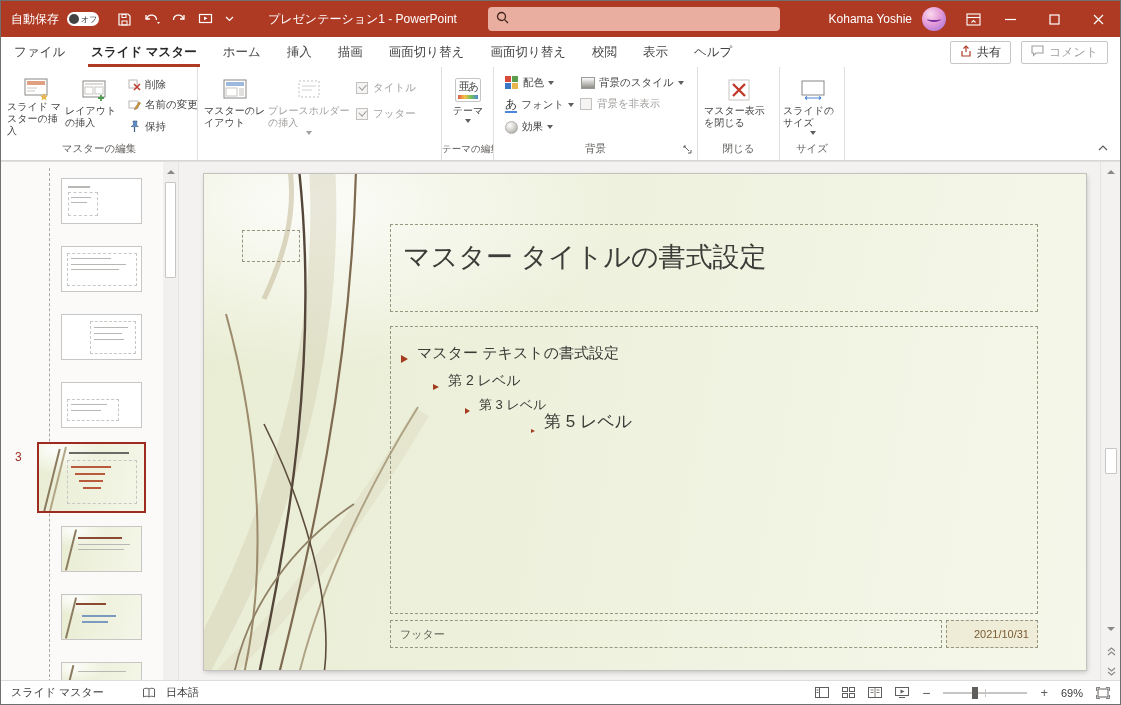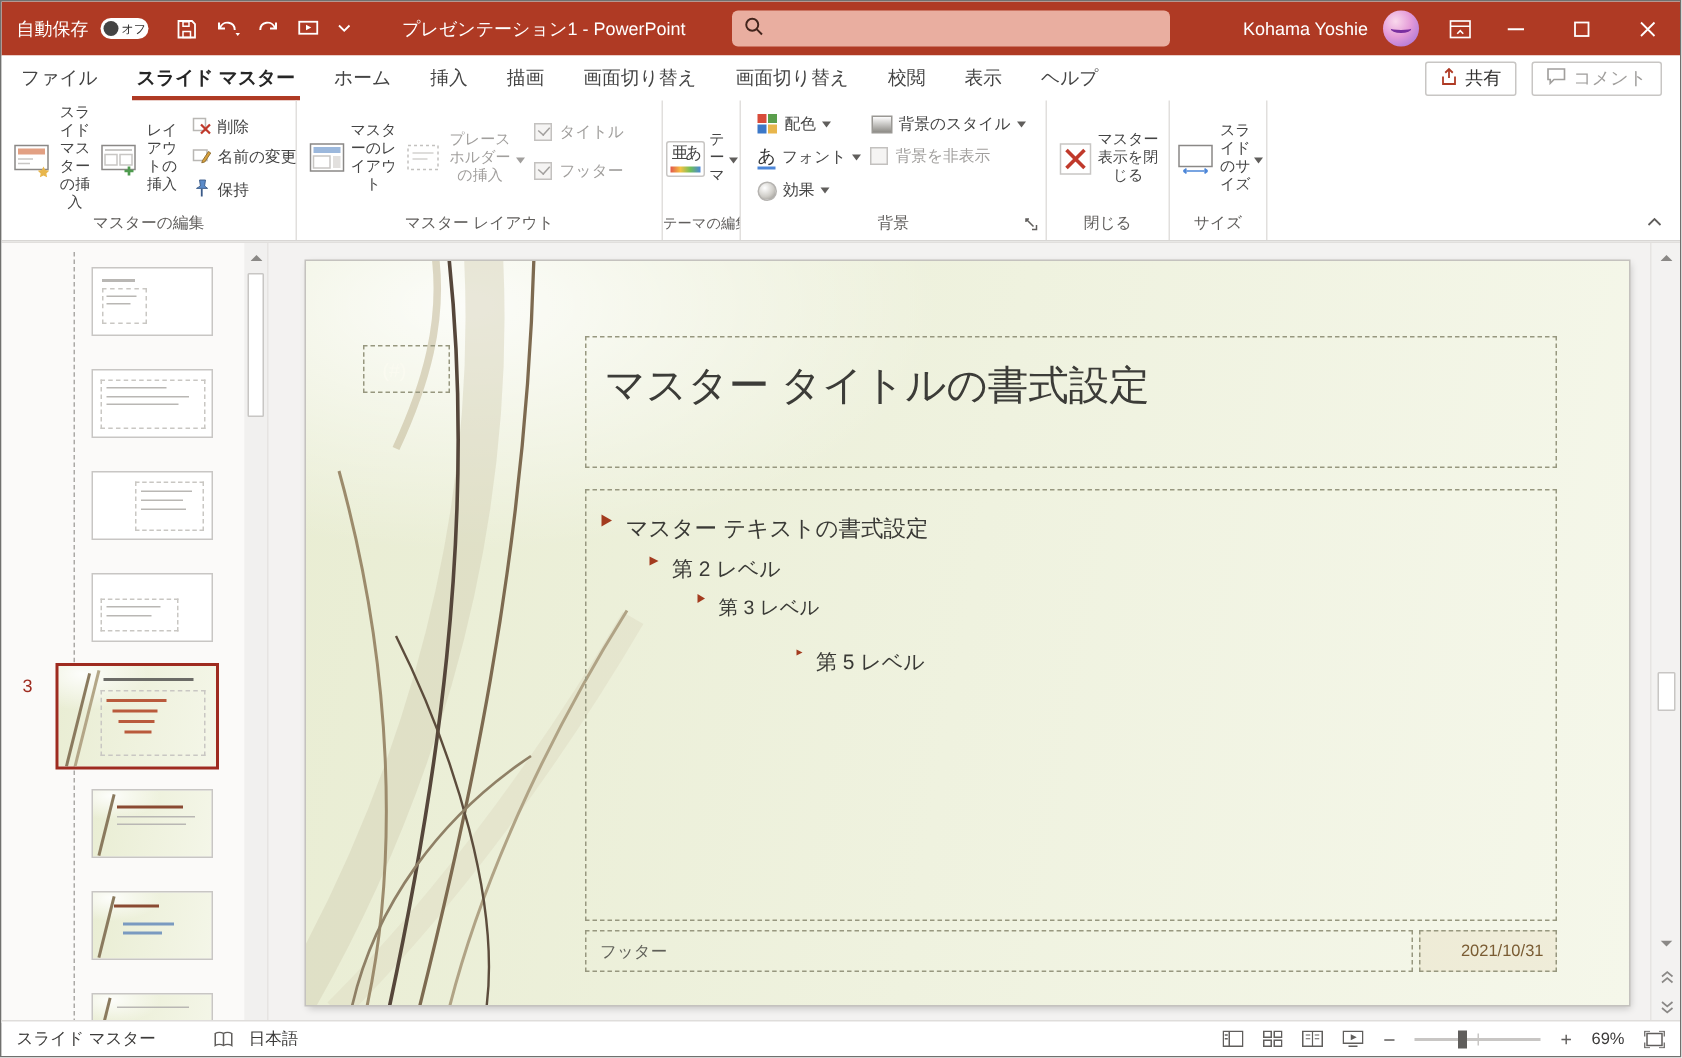--- a/index.html
+++ b/index.html
@@ -31,21 +31,21 @@
   .tab.active{font-weight:bold;color:#262626}
   .tab.active::after{content:"";position:absolute;left:10px;right:10px;bottom:0;height:3px;background:#AF3A24}
   .tabsbtns{position:absolute;right:12px;top:40px;display:flex;gap:10px}
   .pillbtn{height:23px;border:1px solid #C8C6C4;border-radius:2px;display:flex;align-items:center;gap:5px;padding:0 9px;font-size:12px;background:#fff}
   .pillbtn.dim{color:#A19F9D}
 
   
   .ribbon{position:absolute;left:0;top:66px;right:0;height:94px;background:#fff;border-bottom:1px solid #D8D6D4;display:flex;font-size:10.5px;color:#444}
   .rgroup{position:relative;height:100%;border-right:1px solid #E1DFDD;flex:none}
   .glabel{position:absolute;left:0;right:0;bottom:4px;text-align:center;color:#605E5C;font-size:10.5px;white-space:nowrap;overflow:hidden}
-  .bigbtn{position:absolute;top:4px;width:58px;height:66px;display:flex;align-items:center;text-align:center;border-radius:2px;padding-top:4px;line-height:12px;font-size:10px}
+  .bigbtn{position:absolute;top:4px;width:58px;height:66px;display:flex;flex-direction:column;align-items:center;text-align:left;border-radius:2px;padding-top:4px;line-height:12px;font-size:10px}
   .bigbtn .bicon{height:30px;display:flex;align-items:center;justify-content:center}
   .bigbtn.disabled{color:#A19F9D}
   .smallbtn{position:absolute;height:20px;display:flex;align-items:center;gap:4px;font-size:10.5px;padding:0 3px;border-radius:2px;white-space:nowrap}
   .cbrow{position:absolute;display:flex;align-items:center;gap:5px;font-size:10.5px;color:#A19F9D;white-space:nowrap}
   .cb{width:12px;height:12px;border:1px solid #C3C1BF;background:#F5F4F3;position:relative}
   .cb.checked::after{content:"";position:absolute;left:2px;top:1px;width:6px;height:3.5px;border-left:1.6px solid #A19F9D;border-bottom:1.6px solid #A19F9D;transform:rotate(-48deg)}
   .dd{width:0;height:0;border-left:3.5px solid transparent;border-right:3.5px solid transparent;border-top:4px solid #605E5C;display:inline-block}
   .dd.dim{border-top-color:#A19F9D}
   .i-theme{width:26px;height:24px;border:1px solid #C8C6C4;border-radius:2px;font-size:11px;line-height:15px;text-align:center;background:#fff}
   .i-theme::before{content:"亜あ";letter-spacing:-2px}
@@ -78,27 +78,27 @@
   .vscroll{position:absolute;right:0;top:0;width:20px;height:100%;background:#F3F2F1;border-left:1px solid #E6E4E2}
   .sarrow{position:absolute;left:0;width:20px;height:18px;display:flex;align-items:center;justify-content:center}
 
   
   .slide{position:absolute;left:25px;top:12px;width:882px;height:496px;background:radial-gradient(60% 55% at 12% 6%,rgba(255,255,255,.85),rgba(255,255,255,0) 60%),linear-gradient(100deg,#E9EDD3 0%,#EFF2DF 50%,#F5F7EA 100%);box-shadow:0 0 0 1px #C4C2BE,1px 2px 5px rgba(0,0,0,.22)}
   .reeds{position:absolute;left:0;top:0;pointer-events:none}
   .ph{position:absolute;border:1px dashed #97977F}
   .ph-num{left:38px;top:56px;width:58px;height:32px;color:#FAFAF0;font-size:13px;display:flex;align-items:center;padding-left:12px}
   .ph-title{left:186px;top:50px;width:648px;height:88px;padding:14px 12px;font-size:27px;color:#3C3C38}
   .ph-body{left:186px;top:152px;width:648px;height:288px;padding:8px 10px;color:#3A3A36}
-  .brow{display:flex;align-items:flex-start}
+  .brow{display:flex;align-items:flex-end}
   .bullet{width:0;height:0;border-left:7px solid #A33B1E;border-top:4px solid transparent;border-bottom:4px solid transparent;margin-right:9px;flex:none}
   .lv1{margin-top:8px;font-size:15px;height:20px}
   .lv2{margin-top:8px;font-size:14px;height:19px;padding-left:32px}
   .lv3{margin-top:6px;font-size:13px;height:18px;padding-left:64px}
   .lv4{margin-top:6px;font-size:12px;height:17px;padding-left:98px}
-  .lv5{margin-top:19px;font-size:14px;height:16px;padding-left:130px}
+  .lv5{margin-top:3px;font-size:17px;height:16px;padding-left:130px}
   .lv2 .bullet{border-left-width:6px;border-top-width:3.5px;border-bottom-width:3.5px}
   .lv3 .bullet,.lv4 .bullet{border-left-width:5px;border-top-width:3px;border-bottom-width:3px}
   .lv5 .bullet{border-left-width:4.5px;border-top-width:2.5px;border-bottom-width:2.5px}
   .ph-footer{left:186px;top:446px;width:552px;height:28px;display:flex;align-items:center;padding-left:9px;font-size:11px;color:#5F5F58}
   .ph-date{left:742px;top:446px;width:92px;height:28px;display:flex;align-items:center;justify-content:flex-end;padding-right:8px;font-size:11px;color:#7A5C33;background:rgba(214,176,118,.14)}
 
   
   .statusbar{position:absolute;left:0;bottom:0;right:0;height:24px;background:#fff;border-top:1px solid #DFDDDB;display:flex;align-items:center;font-size:11px;color:#3B3A39;padding:0 10px;gap:10px}
   .sb-right{margin-left:auto;display:flex;align-items:center;gap:13px}
   .zoomtrack{width:84px;height:2px;background:#C8C6C4;position:relative}
@@ -293,21 +293,20 @@
         <span class="dd dim" style="margin-top:2px"></span>
       </div>
       <div class="cbrow" style="left:158px;top:14px">
         <span class="cb checked"></span>
         <span>タイトル</span>
       </div>
       <div class="cbrow" style="left:158px;top:40px">
         <span class="cb checked"></span>
         <span>フッター</span>
       </div>
-      <div class="glabel">マスター レイアウト</div>
     </div>
 
     <div class="rgroup" style="width:52px">
       <div class="bigbtn" style="left:2px;width:48px">
         <span class="bicon">
             <span class="i-theme">
               <i></i>
             </span>
           </span>
         <span>テーマ</span>

